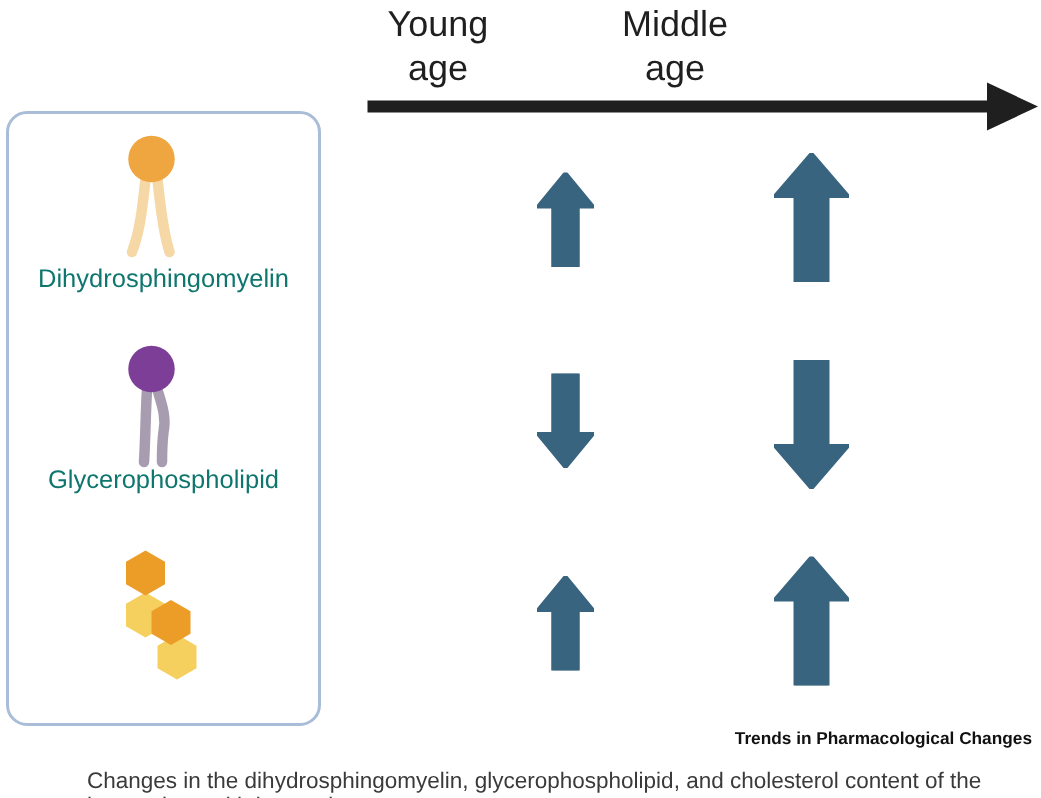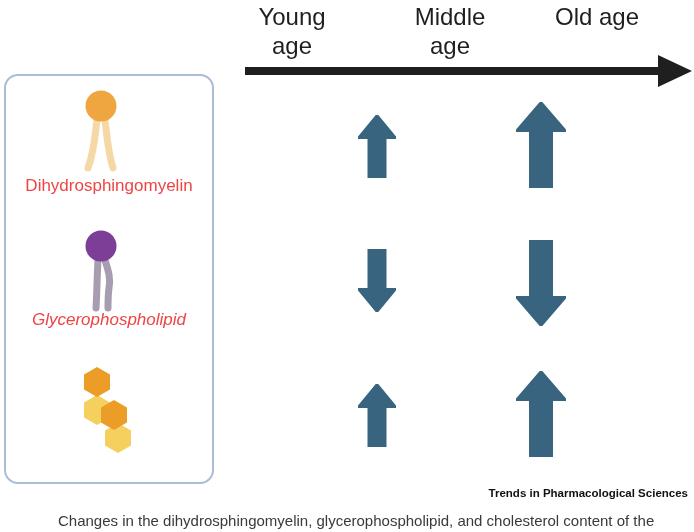--- a/index.html
+++ b/index.html
@@ -56,24 +56,24 @@
   }
   .legend-icon { position: absolute; }
   .icon-lipid1 { left: 66px; top: 14px; }
   .icon-lipid2 { left: 66px; top: 154px; }
   .icon-chol   { left: 60px; top: 286px; }
   .legend-label {
     position: absolute;
     left: 0; width: 100%;
     text-align: center;
     font-size: 17px;
-    color: #ef4444;
+    color: #0f766e;
   }
   .label-1 { top: 100px; }
-  .label-2 { top: 234px; font-style: italic; }
+  .label-2 { top: 234px; }
   .label-3 { top: 372px; }
 
   
   .trend-slot { position: absolute; }
   .slot-r1-mid { left: 358px; top: 115px; }
   .slot-r1-old { left: 516px; top: 102px; }
   .slot-r2-mid { left: 358px; top: 249px; }
   .slot-r2-old { left: 516px; top: 240px; }
   .slot-r3-mid { left: 358px; top: 384px; }
   .slot-r3-old { left: 516px; top: 371px; }
@@ -94,21 +94,20 @@
     color: #3a3a3a;
   }
 </style>
 </head>
 <body>
 
 <div class="canvas">
 
   <div class="col-header young">Young age</div>
   <div class="col-header middle">Middle age</div>
-  <div class="col-header old">Old age</div>
 
   <div class="tl-shaft"></div>
   <div class="tl-head"></div>
 
   <div class="legend-box">
 
     <svg class="legend-icon icon-lipid1" width="56" height="82" viewBox="0 0 56 82">
       <path d="M25 30 C 23 46 22 62 16 78" fill="none" stroke-width="7" stroke-linecap="round" stroke="#f6d8a6"></path>
       <path d="M33 30 C 35 46 36 62 41 78" fill="none" stroke-width="7" stroke-linecap="round" stroke="#f6d8a6"></path>
       <circle cx="29" cy="16" r="15.5" fill="#efa640"></circle>
@@ -143,16 +142,16 @@
   <div class="trend-slot slot-r2-old"><svg width="50" height="86" viewBox="0 0 50 86">
         <polygon points="25,86 50,57 36,57 36,0 14,0 14,57 0,57" fill="#38647f" stroke="#38647f" stroke-width="2" stroke-linejoin="round"></polygon>
       </svg></div>
   <div class="trend-slot slot-r3-mid"><svg width="38" height="63" viewBox="0 0 38 63">
         <polygon points="19,0 38,23 27.5,23 27.5,63 10.5,63 10.5,23 0,23" fill="#38647f" stroke="#38647f" stroke-width="2" stroke-linejoin="round"></polygon>
       </svg></div>
   <div class="trend-slot slot-r3-old"><svg width="50" height="86" viewBox="0 0 50 86">
         <polygon points="25,0 50,29 36,29 36,86 14,86 14,29 0,29" fill="#38647f" stroke="#38647f" stroke-width="2" stroke-linejoin="round"></polygon>
       </svg></div>
 
-  <div class="journal">Trends in Pharmacological Sciences</div>
+  <div class="journal">Trends in Pharmacological Changes</div>
   <div class="caption">Changes in the dihydrosphingomyelin, glycerophospholipid, and cholesterol content of the human lens with increasing age.</div>
 
 </div>
 
 </body></html>

